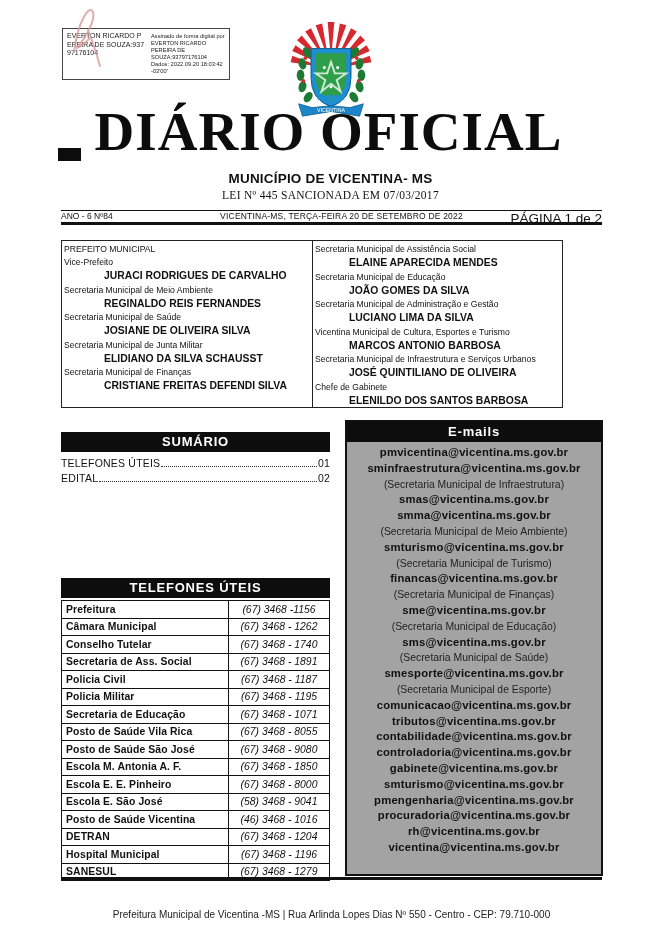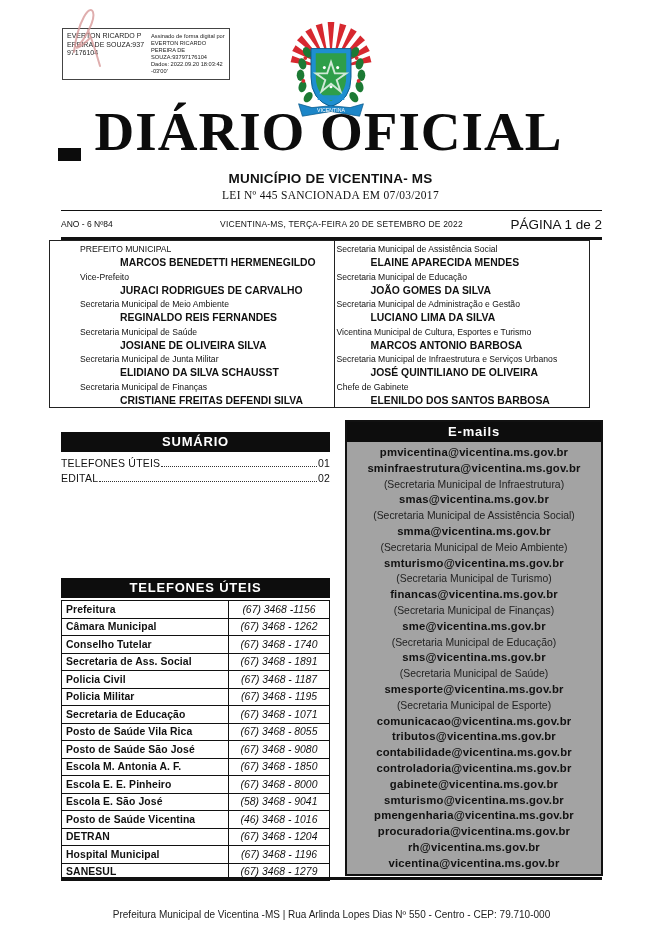--- a/index.html
+++ b/index.html
@@ -20,29 +20,29 @@
   .title-rule-left{position:absolute;left:58px;top:148px;width:23px;height:13px;background:#0c0c0c;}
   .gz-title{position:absolute;left:0;top:101px;width:657px;text-align:center;
             font-family:"Liberation Serif","DejaVu Serif",serif;font-weight:bold;
             font-size:55px;line-height:62px;letter-spacing:1px;color:#0c0c0c;}
   .muni{position:absolute;left:0;top:171px;width:661px;text-align:center;font-weight:bold;
         font-size:13.5px;letter-spacing:.2px;}
   .law{position:absolute;left:0;top:189px;width:661px;text-align:center;
        font-family:"Liberation Serif","DejaVu Serif",serif;font-size:11.5px;letter-spacing:.3px;}
 
   .metarow{position:absolute;left:61px;top:210px;width:541px;box-sizing:border-box;
-           border-top:1.5px solid #111;border-bottom:3px solid #111;height:30px;
-           display:flex;align-items:center;}
+           border-top:1.5px solid #111;border-bottom:3px solid #111;height:15px;
+           display:flex;align-items:flex-start;}
   .metarow .ed-num{width:130px;font-size:8.5px;}
   .metarow .ed-date{flex:1;text-align:center;font-size:8.5px;letter-spacing:.2px;}
   .metarow .ed-page{width:110px;text-align:right;font-size:13.5px;}
 
   
-  .officials{position:absolute;left:49px;top:240px;width:541px;height:168px;box-sizing:border-box;
-             border:1.3px solid #222;display:flex;padding-left:28px;}
+  .officials{position:absolute;left:61px;top:240px;width:502px;height:168px;box-sizing:border-box;
+             border:1.3px solid #222;display:flex;}
   .ocol{width:50%;box-sizing:border-box;padding:2px 2px 0 2px;}
   .ocol.rightcol{border-left:1.3px solid #222;}
   .orole{font-size:8.6px;line-height:13px;white-space:nowrap;}
   .oname{font-size:10.4px;font-weight:bold;line-height:14.6px;padding-left:40px;white-space:nowrap;}
   .ocol.rightcol .oname{padding-left:34px;}
 
   
   .bar{background:#0d0d0d;color:#fff;font-weight:bold;text-align:center;font-size:13px;
        letter-spacing:.8px;padding:2px 0 3px;}
 
@@ -159,21 +159,20 @@
     <span class="ed-num">ANO - 6 Nº84</span>
     <span class="ed-date">VICENTINA-MS, TERÇA-FEIRA 20 DE SETEMBRO DE 2022</span>
     <span class="ed-page">PÁGINA 1 de 2</span>
   </div>
 
   <div class="officials">
     <div class="ocol">
 
         <div>
           <div class="orole">PREFEITO MUNICIPAL</div>
-          <div class="oname">MARCOS BENEDETTI HERMENEGILDO</div>
         </div>
 
         <div>
           <div class="orole">Vice-Prefeito</div>
           <div class="oname">JURACI RODRIGUES DE CARVALHO</div>
         </div>
 
         <div>
           <div class="orole">Secretaria Municipal de Meio Ambiente</div>
           <div class="oname">REGINALDO REIS FERNANDES</div>
@@ -254,21 +253,20 @@
     <div class="email-list">
 
         <div class="eline email">pmvicentina@vicentina.ms.gov.br</div>
 
         <div class="eline email">sminfraestrutura@vicentina.ms.gov.br</div>
 
         <div class="eline dept">(Secretaria Municipal de Infraestrutura)</div>
 
         <div class="eline email">smas@vicentina.ms.gov.br</div>
 
-        <div class="eline dept">(Secretaria Municipal de Assistência Social)</div>
 
         <div class="eline email">smma@vicentina.ms.gov.br</div>
 
         <div class="eline dept">(Secretaria Municipal de Meio Ambiente)</div>
 
         <div class="eline email">smturismo@vicentina.ms.gov.br</div>
 
         <div class="eline dept">(Secretaria Municipal de Turismo)</div>
 
         <div class="eline email">financas@vicentina.ms.gov.br</div>

